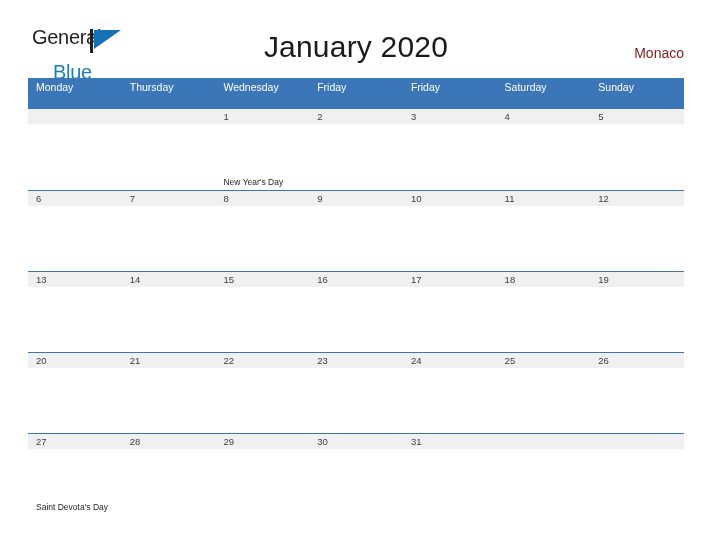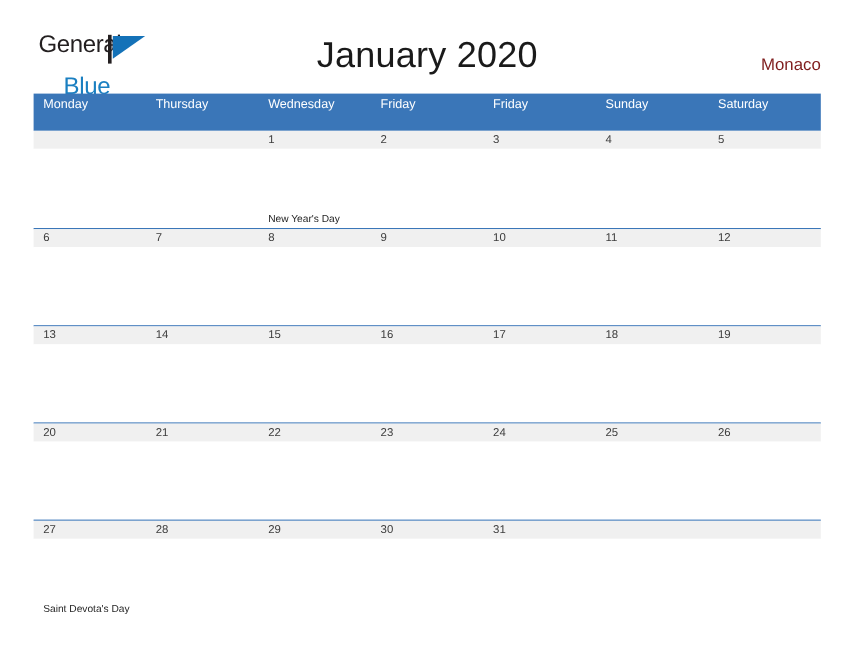--- a/index.html
+++ b/index.html
@@ -194,22 +194,22 @@
   </div>
 
   <div class="calendar">
 
     <div class="weekday-header">
       <div class="weekday-cell">Monday</div>
       <div class="weekday-cell">Thursday</div>
       <div class="weekday-cell">Wednesday</div>
       <div class="weekday-cell">Friday</div>
       <div class="weekday-cell">Friday</div>
+      <div class="weekday-cell">Saturday</div>
       <div class="weekday-cell">Sunday</div>
-      <div class="weekday-cell">Saturday</div>
     </div>
 
     <div id="weeks-container">
         <div class="week-row">
           <div class="date-band">
             <div class="date-cell"></div>
             <div class="date-cell"></div>
             <div class="date-cell">1</div>
             <div class="date-cell">2</div>
             <div class="date-cell">3</div>

